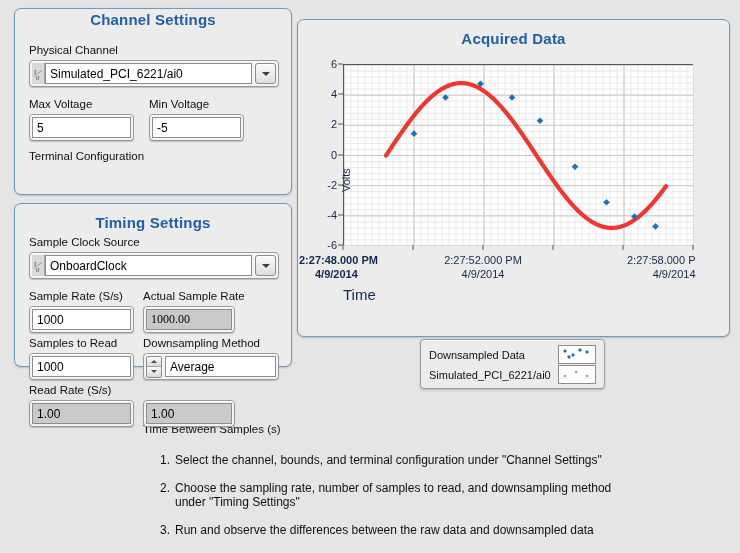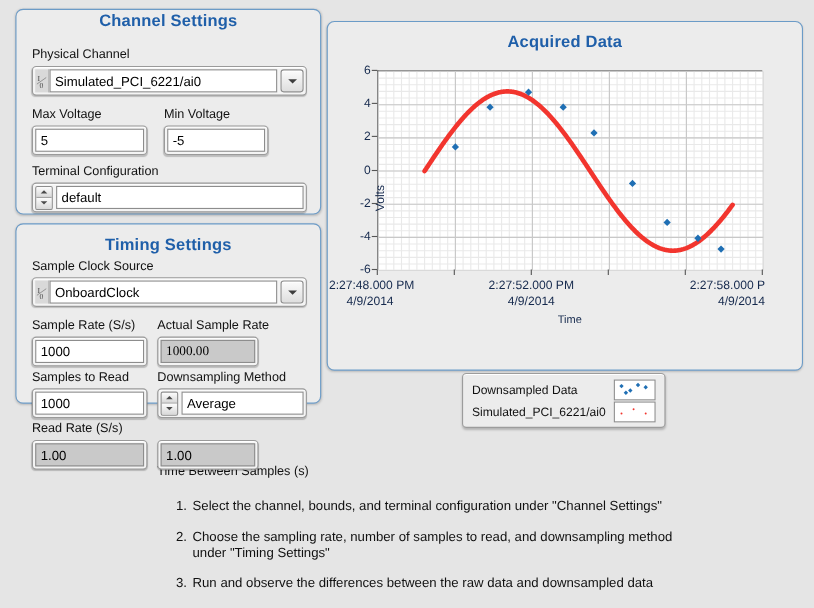--- a/index.html
+++ b/index.html
@@ -201,22 +201,22 @@
     white-space: nowrap;
     text-align: center;
     color: #15294d;
     line-height: 14px;
   }
   #x-axis-title {
     position: absolute;
     top: 100%;
     margin-top: 41px;
     left: 0; right: 0;
-    text-align: center;
-    font-size: 10px;
+    text-align: left;
+    font-size: 15px;
     color: #15294d;
   }
   
   #legend-box {
     position: absolute;
     left: 420px;
     top: 339px;
     width: 185px;
     height: 50px;
     background: #ececec;
@@ -289,31 +289,20 @@
   <div class="ctrl" style="left:14px; top:105px; width:105px; height:27px;">
     <div class="ctrl-inner">5</div>
   </div>
 
   <div class="field-label" style="left:134px; top:89px;">Min Voltage</div>
   <div class="ctrl" style="left:134px; top:105px; width:95px; height:27px;">
     <div class="ctrl-inner">-5</div>
   </div>
 
   <div class="field-label" style="left:14px; top:141px;">Terminal Configuration</div>
-  <div class="ctrl" style="left:14px; top:157px; width:250px; height:27px;">
-    <div class="spin">
-      <div>
-          <span class="up"></span>
-        </div>
-      <div>
-          <span class="dn"></span>
-        </div>
-    </div>
-    <div class="ctrl-inner">default</div>
-  </div>
 </div>
 
 <div class="panel" id="timing-settings-panel">
   <div class="panel-title" style="position:absolute;left:0;right:0;top:10px;">Timing Settings</div>
 
   <div class="field-label" style="left:14px; top:32px;">Sample Clock Source</div>
   <div class="ctrl" style="left:14px; top:48px; width:250px; height:27px;">
     <div class="io-glyph">
       <svg width="11" height="14" viewBox="0 0 11 14" aria-hidden="true">
         <text x="1" y="7" font-size="7" font-family="Liberation Serif, serif" fill="#4a4a4a">I</text>
@@ -497,21 +486,21 @@
         <div class="ytick-label" style="top: 181px;">-6</div>
         <div class="ytick-mark" style="top: 181px;"></div>
       </div>
     <div id="x-ticks">
         <div class="xtick-mark" style="left: 0px;"></div>
         <div class="xtick-mark" style="left: 70px;"></div>
         <div class="xtick-mark" style="left: 140px;"></div>
         <div class="xtick-mark" style="left: 210px;"></div>
         <div class="xtick-mark" style="left: 280px;"></div>
         <div class="xtick-mark" style="left: 350px;"></div>
-        <div class="xtick-label" style="left: -44px;">
+        <div class="xtick-label" style="left: -44px; font-weight: bold;">
           <div style="text-align: left;">2:27:48.000 PM</div>
           <div style="text-align: left; padding-left: 16px;">4/9/2014</div>
         </div>
         <div class="xtick-label" style="left: 95px; width: 90px;">
           <div>2:27:52.000 PM</div>
           <div>4/9/2014</div>
         </div>
         <div class="xtick-label" style="left: 284px;">
           <div style="text-align: right;">2:27:58.000 P</div>
           <div style="text-align: right;">4/9/2014</div>

